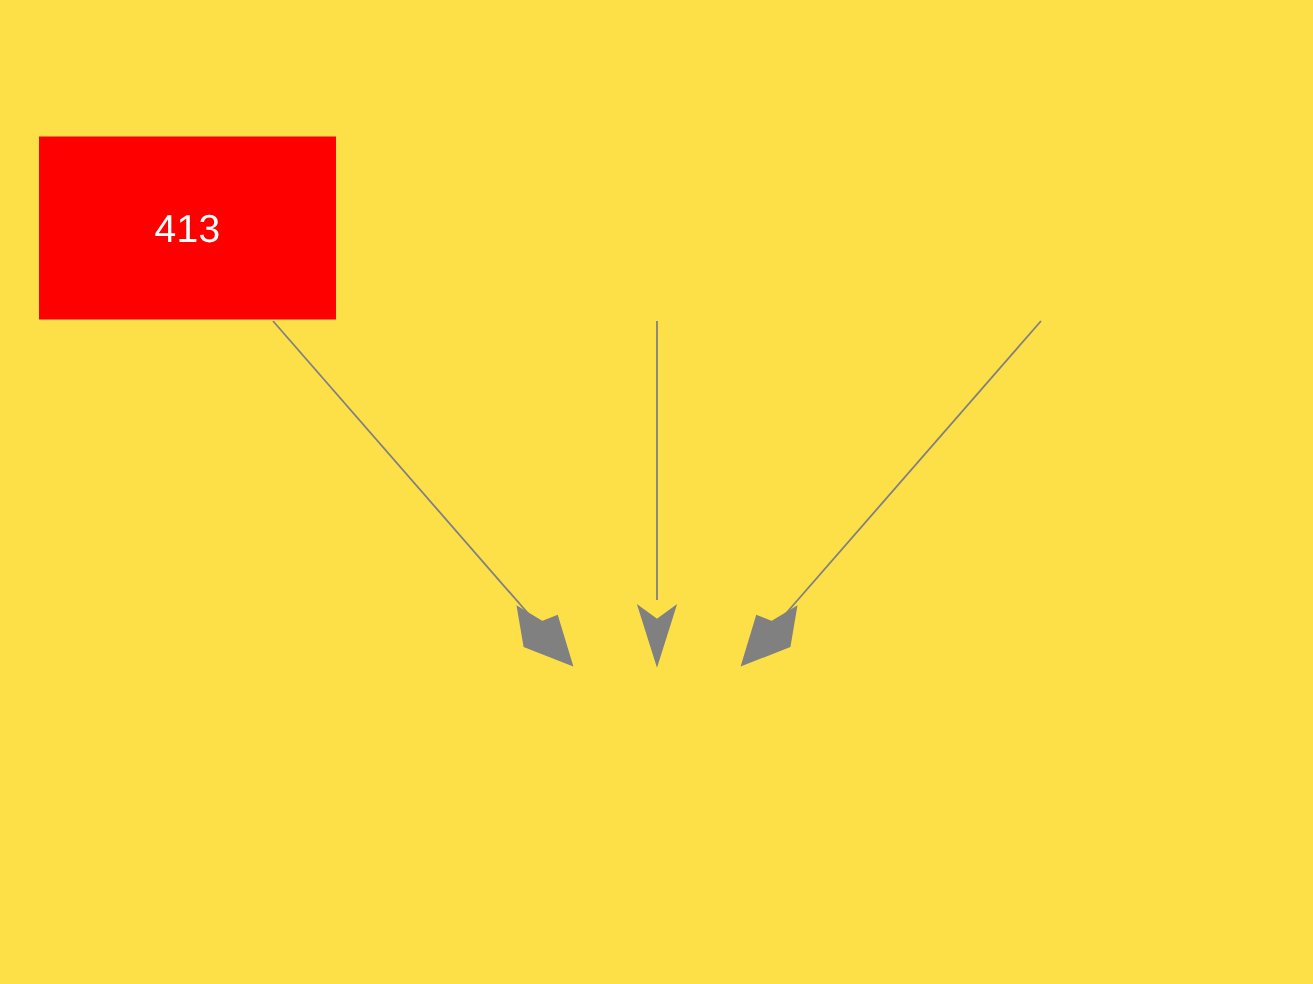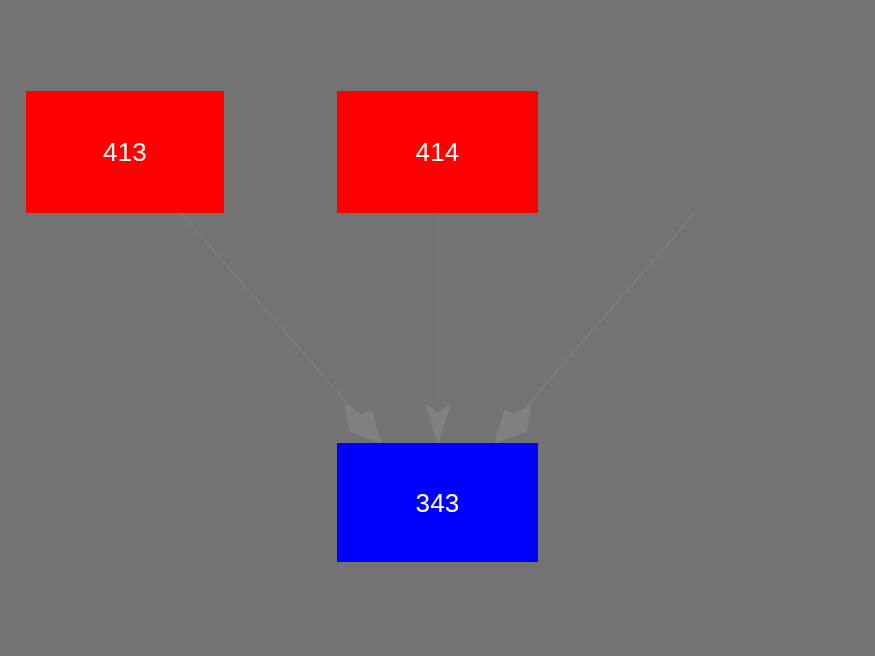--- a/index.html
+++ b/index.html
@@ -8,21 +8,21 @@
     padding: 0;
     background: #ffffff;
   }
   body {
     font-family: "Liberation Sans", sans-serif;
   }
   #canvas {
     position: relative;
     width: 875px;
     height: 656px;
-    background: #737373;
+    background: #fde047;
     overflow: hidden;
   }
   #edge-layer {
     position: absolute;
     left: 0;
     top: 0;
     width: 875px;
     height: 656px;
     pointer-events: none;
   }
@@ -65,22 +65,16 @@
     <g>
       <path d="M694,214 L510,425" fill="none" stroke="#808080" stroke-width="1.2"></path>
       <polygon points="494.5,443.5 504.5,410.5 514.5,414.5 531.0,404.5 526.5,431.0" fill="#808080" stroke="#808080" stroke-width="1"></polygon>
     </g>
   </svg>
 
   <div class="node" style="left:26px; top:91px; width:198px; height:122px; background:#ff0000;">
     <span class="node-label">413</span>
   </div>
 
-  <div class="node" style="left:337px; top:91px; width:201px; height:122px; background:#ff0000;">
-    <span class="node-label">414</span>
-  </div>
 
 
-  <div class="node" style="left:337px; top:443px; width:201px; height:119px; background:#0000ff;">
-    <span class="node-label">343</span>
-  </div>
 
 </div>
 
 </body></html>

